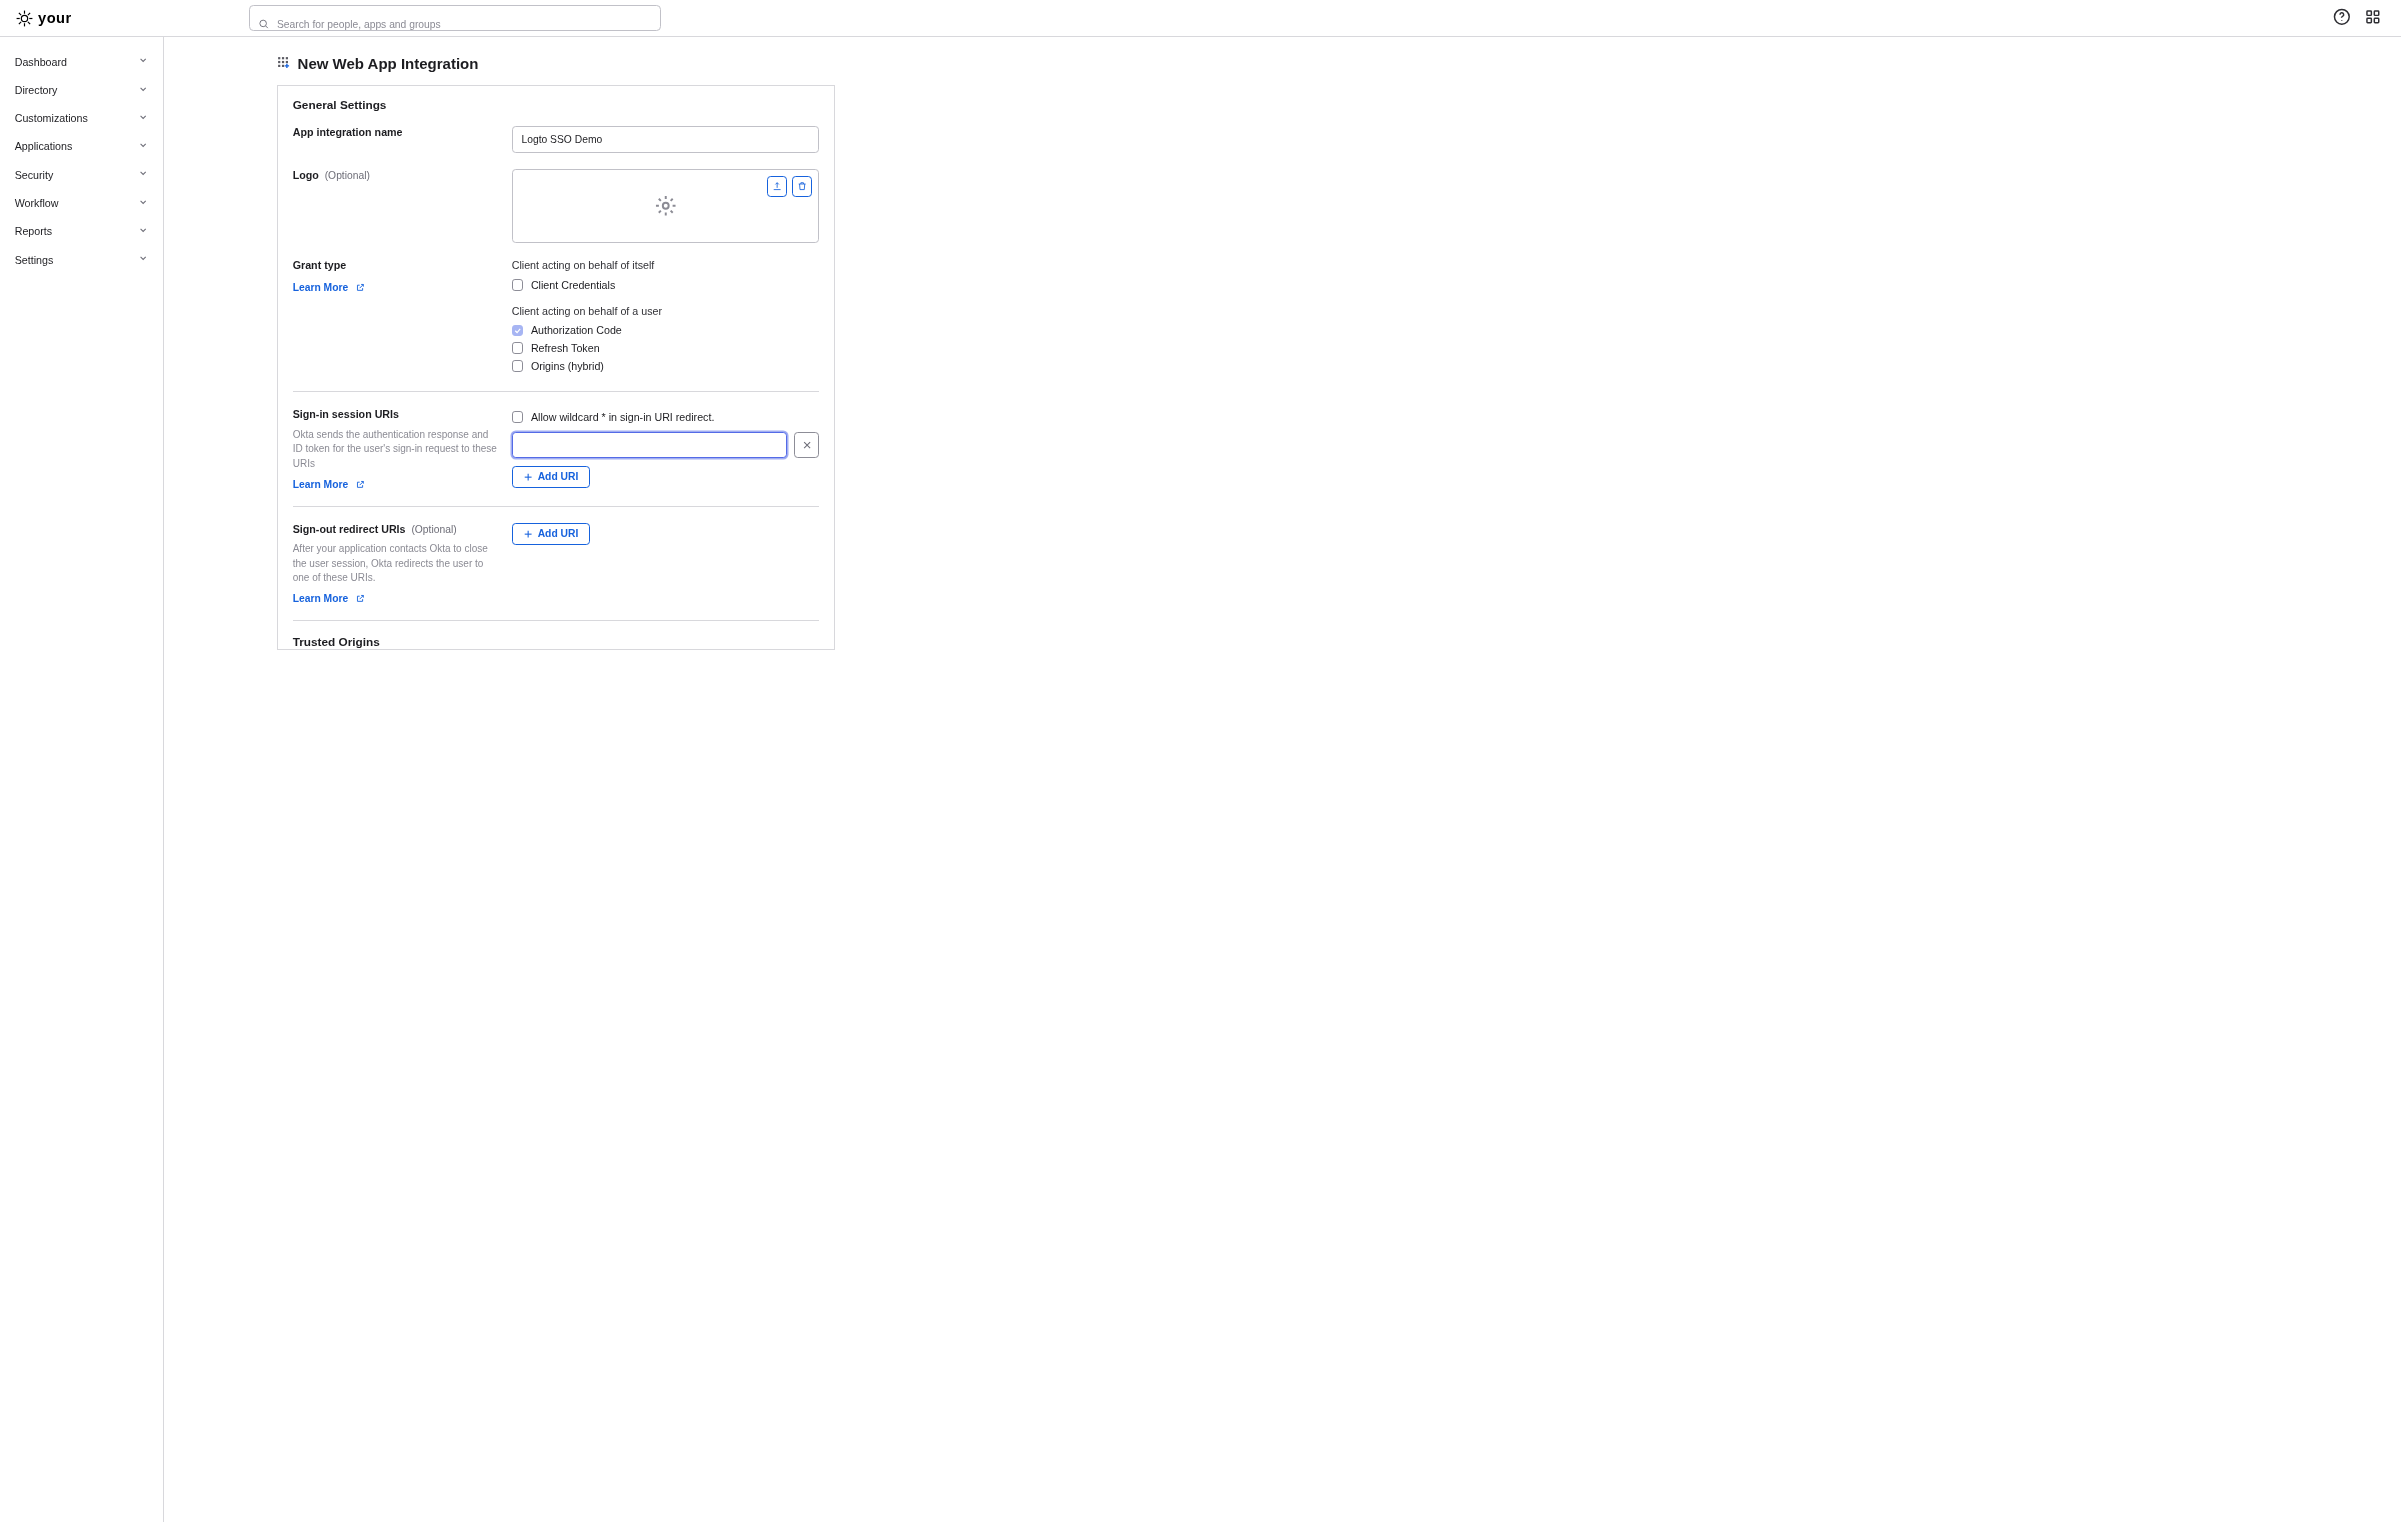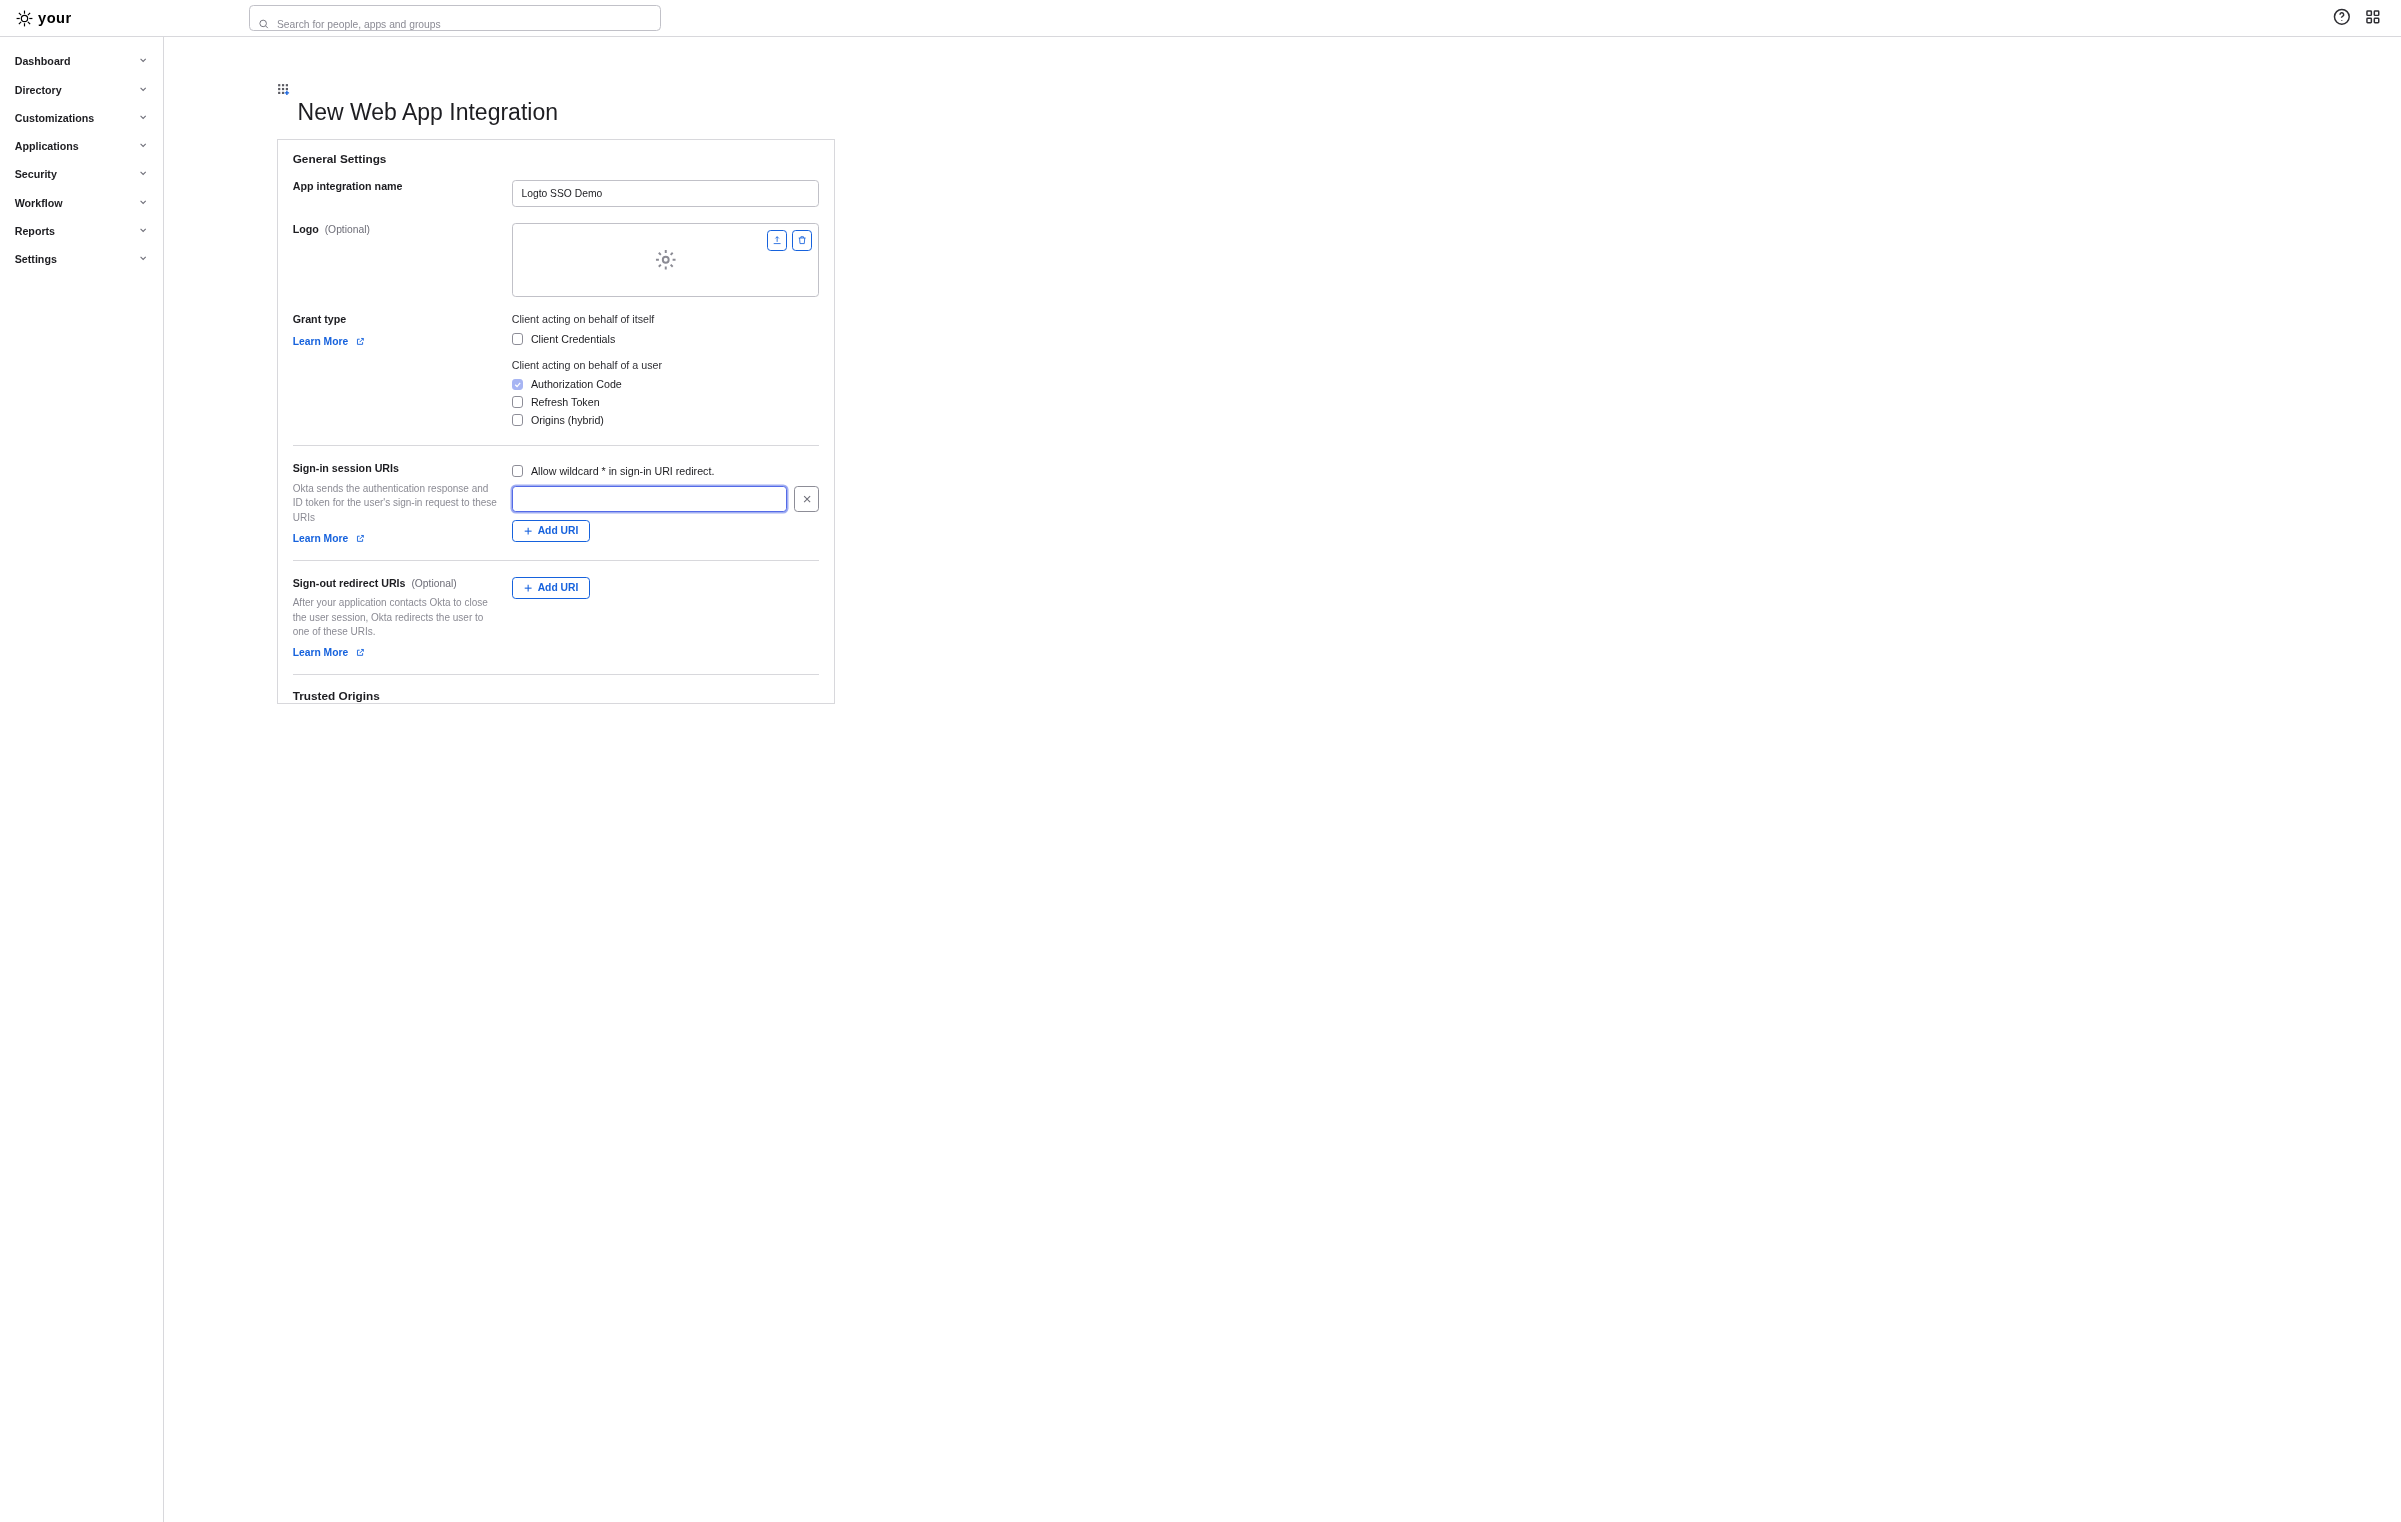--- a/index.html
+++ b/index.html
@@ -56,44 +56,43 @@
   
   .layout { display: flex; }
   .sidebar {
     width: 164px;
     border-right: 0.7px solid #d8d8dc;
     min-height: calc(100vh - 37px);
     padding-top: 10.3px;
   }
   .nav-item {
     display: flex;
-    align-items: flex-start;
+    align-items: flex-end;
     justify-content: space-between;
     padding: 8px 14.7px;
-    font-weight: 700;
+    font-weight: 400;
     font-size: 10.7px;
     cursor: pointer;
   }
   .nav-item .chev { color: #6e6e78; }
 
   .main {
     flex: 1;
     padding: 17.7px 0 29px 113px;
   }
   .page-title-row {
     display: flex;
     align-items: center;
     gap: 7.4px;
     margin-bottom: 13.2px;
   }
   .page-title-icon { color: #1d4ed8; }
   .page-title {
-    font-size: 23px;
-    font-weight: 400;
-    margin-top: 44px;
+    font-size: 15px;
+    font-weight: 700;
   }
 
   .form-card {
     width: 558px;
     border: 0.7px solid #d8d8dc;
     border-radius: 0;
     padding: 0;
   }
   .section-title {
     font-size: 11.8px;

